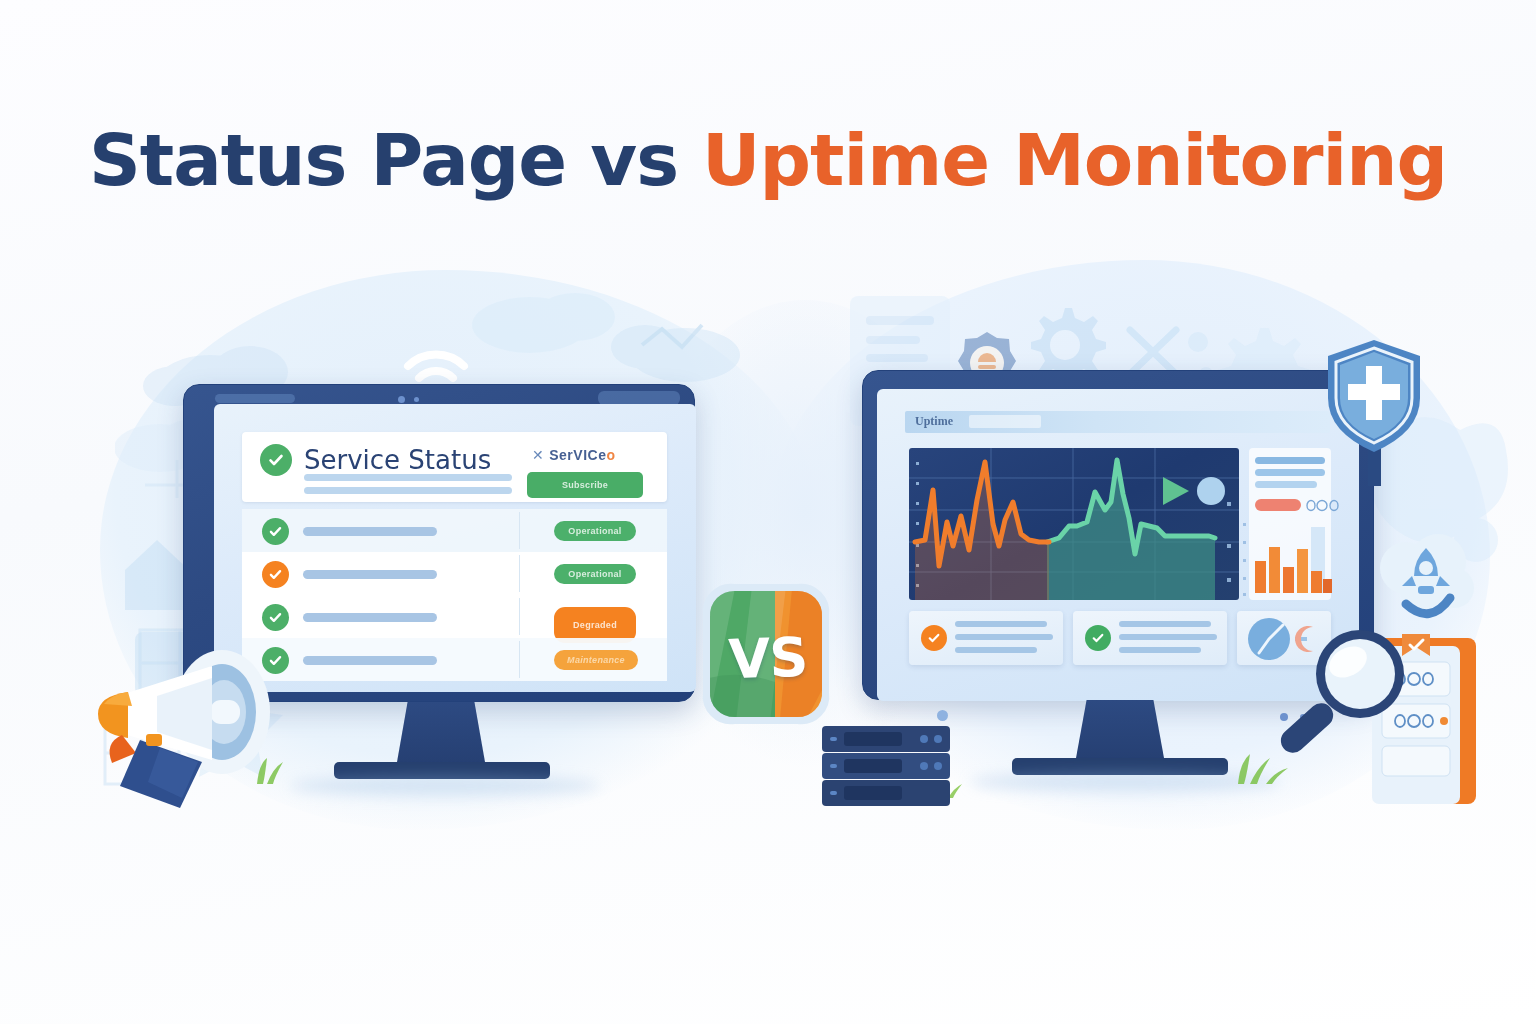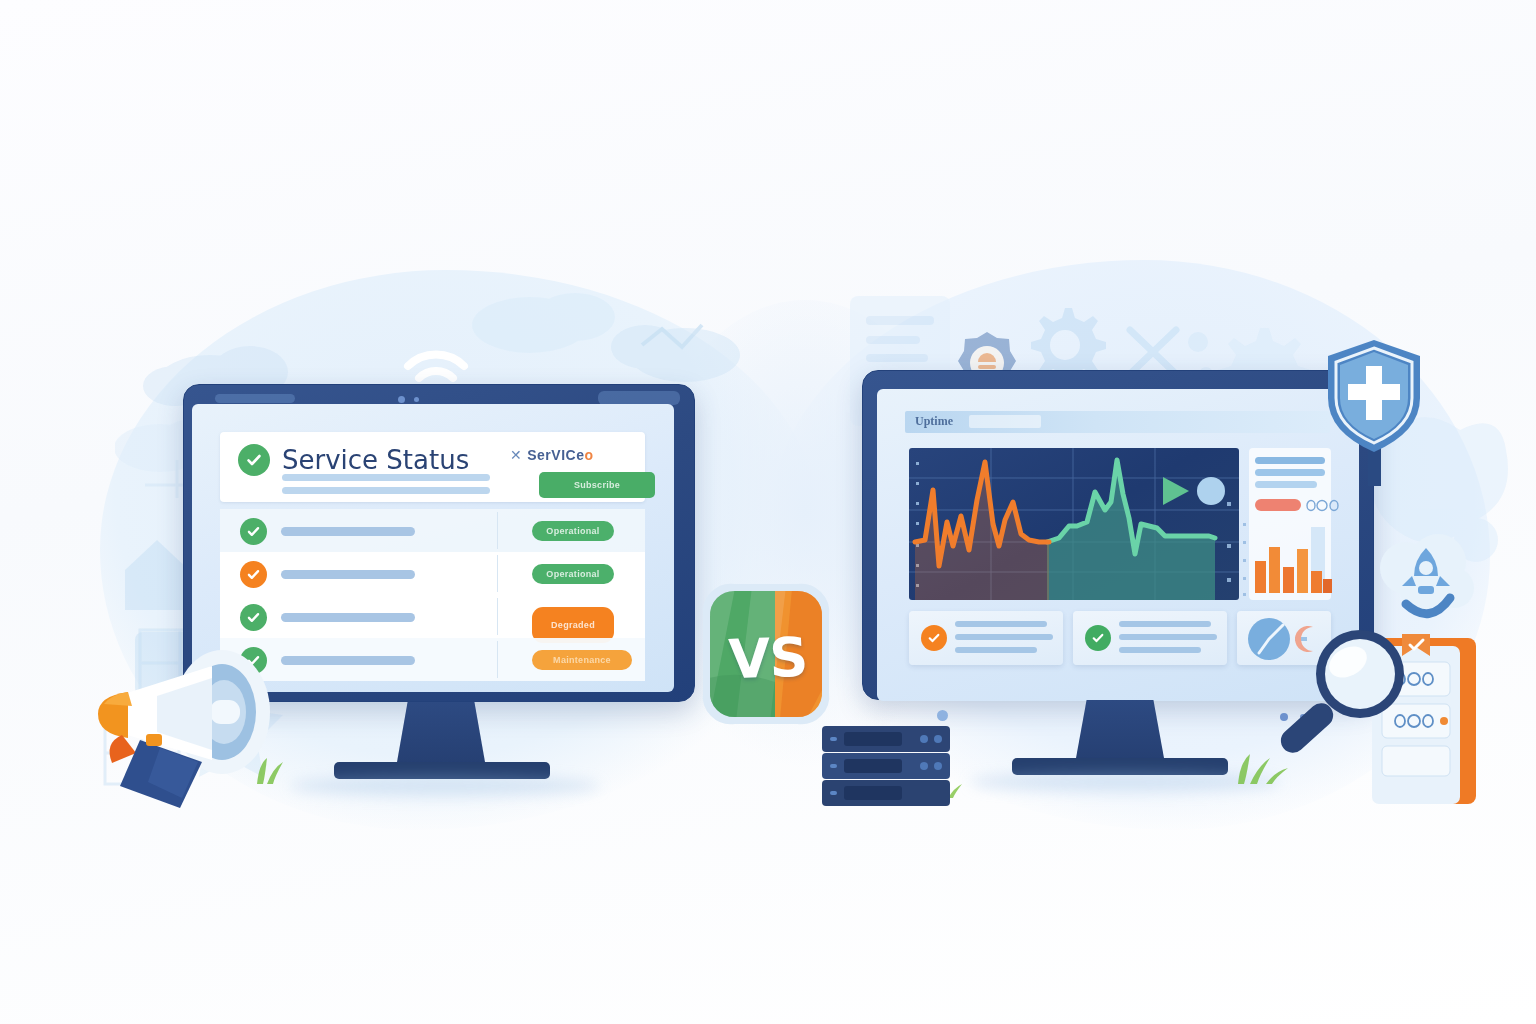--- a/index.html
+++ b/index.html
@@ -202,35 +202,35 @@
       </g>
       <path d="M40 48 l11 11 -11 10 -11 -10z" fill="#ffffff"></path>
     </svg>
 
     <div class="bezel" style="left:183px;top:384px;width:512px;height:318px;"></div>
     <div class="camdot" style="left:398px;top:396px;"></div>
     <div class="camdot" style="left:414px;top:397px;width:5px;height:5px;"></div>
     <div style="position:absolute;left:215px;top:394px;width:80px;height:9px;border-radius:5px;background:rgba(120,160,215,.35);"></div>
     <div style="position:absolute;left:598px;top:391px;width:82px;height:14px;border-radius:6px;background:rgba(120,160,215,.35);"></div>
 
-    <div class="screen" style="left:192px;top:404px;width:482px;height:288px;padding-left:48px;">
+    <div class="screen" style="left:214px;top:404px;width:482px;height:288px;padding-left:48px;">
 
       <div class="card" style="left:28px;top:28px;width:425px;height:70px;"></div>
       <div class="chk" style="left:46px;top:40px;width:32px;height:32px;background:#4caf68;">
         <svg width="18" height="18" viewBox="0 0 18 18">
             <path d="M3.5 9.4 L7 13 L14.5 5" stroke="#fff" stroke-width="2.6" fill="none" stroke-linecap="round" stroke-linejoin="round"></path>
           </svg>
       </div>
       <div class="svcTitle" style="left:90px;top:41px;">Service Status</div>
       <div class="brandTxt" style="left:318px;top:43px;">
         <span style="color:#5c7fb5;font-weight:400;margin-right:5px;">✕</span><span>SerVICe</span><span class="o">o</span>
       </div>
       <div class="bar" style="left:90px;top:70px;width:208px;height:7px;background:#bcd6ee;"></div>
       <div class="bar" style="left:90px;top:83px;width:208px;height:7px;background:#bcd6ee;"></div>
-      <div class="pill" style="left:313px;top:68px;width:116px;height:26px;border-radius:5px;background:#49ad67;margin-left:34px;">
+      <div class="pill" style="left:313px;top:68px;width:116px;height:26px;border-radius:5px;background:#49ad67;">
         <div class="pillTxt">Subscribe</div>
       </div>
 
       <div style="position:absolute;left:28px;top:105px;width:425px;height:43px;background:rgba(240,246,252,.92);"></div>
       <div class="chk" style="left:48px;top:114px;width:27px;height:27px;background:#4caf68;">
         <svg width="15" height="15" viewBox="0 0 18 18">
             <path d="M3.5 9.4 L7 13 L14.5 5" stroke="#fff" stroke-width="2.8" fill="none" stroke-linecap="round" stroke-linejoin="round"></path>
           </svg>
         </div>
       <div class="bar" style="left:89px;top:123px;width:134px;height:9px;"></div>
@@ -263,21 +263,21 @@
         </div>
       <div style="position:absolute;left:305px;top:194px;width:1px;height:37px;background:#d7e6f3;"></div>
 
       <div style="position:absolute;left:28px;top:234px;width:425px;height:43px;background:rgba(247,251,254,.95);"></div>
       <div class="chk" style="left:48px;top:243px;width:27px;height:27px;background:#4caf68;">
         <svg width="15" height="15" viewBox="0 0 18 18">
             <path d="M3.5 9.4 L7 13 L14.5 5" stroke="#fff" stroke-width="2.8" fill="none" stroke-linecap="round" stroke-linejoin="round"></path>
           </svg>
         </div>
       <div class="bar" style="left:89px;top:252px;width:134px;height:9px;"></div>
-      <div class="pill" style="left:340px;top:246px;width:100px;height:20px;background:#f5a33c;">
+      <div class="pill" style="left:340px;top:246px;width:84px;height:20px;background:#f5a33c;font-style:italic;">
         <div class="pillTxt" style="color:#fde7c6;">Maintenance</div>
         </div>
       <div style="position:absolute;left:305px;top:237px;width:1px;height:37px;background:#d7e6f3;"></div>
     </div>
 
     <div class="neck" style="left:397px;top:702px;width:88px;height:60px;clip-path:polygon(12% 0,88% 0,100% 100%,0% 100%);"></div>
     <div class="base" style="left:334px;top:762px;width:216px;height:17px;"></div>
     <div class="shadowEl" style="left:290px;top:776px;width:310px;height:20px;"></div>
   </div>
 
@@ -521,14 +521,17 @@
         <rect x="92" y="0" width="84" height="152" fill="#f0922f"></rect>
         <path d="M70 0 L104 0 L86 152 L52 152 Z" fill="#ffffff" opacity=".12"></path>
         <path d="M0 0 L54 0 L24 152 L0 152 Z" fill="#ffffff" opacity=".13"></path>
         <path d="M110 0 L166 0 L166 60 L118 152 L96 152 Z" fill="#e8731f" opacity=".55"></path>
         <path d="M0 112 q40 -26 92 -8 L92 152 L0 152 Z" fill="#3e9258" opacity=".35"></path>
       </g>
     </svg>
     <div class="vstxt">VS</div>
   </div>
 
+  <div class="title">
+    <span class="a">Status Page vs </span><span class="b">Uptime Monitoring</span>
+  </div>
 
 </div>
 
 </body></html>

